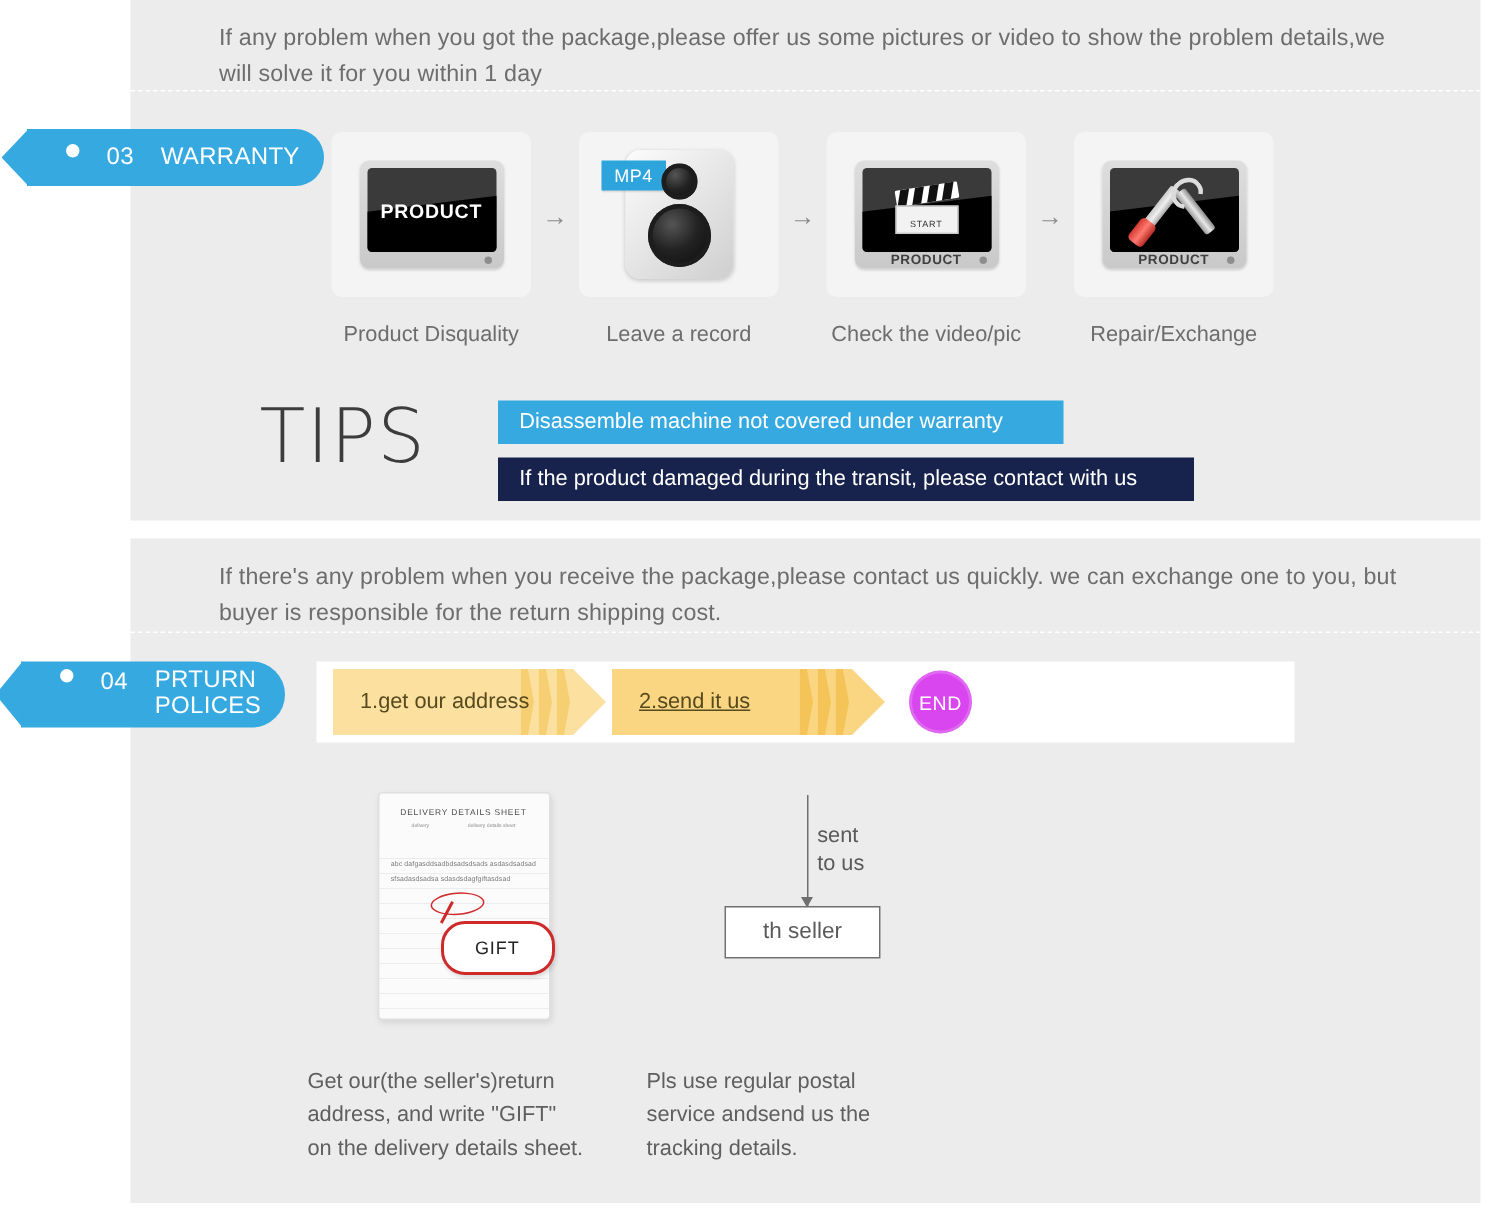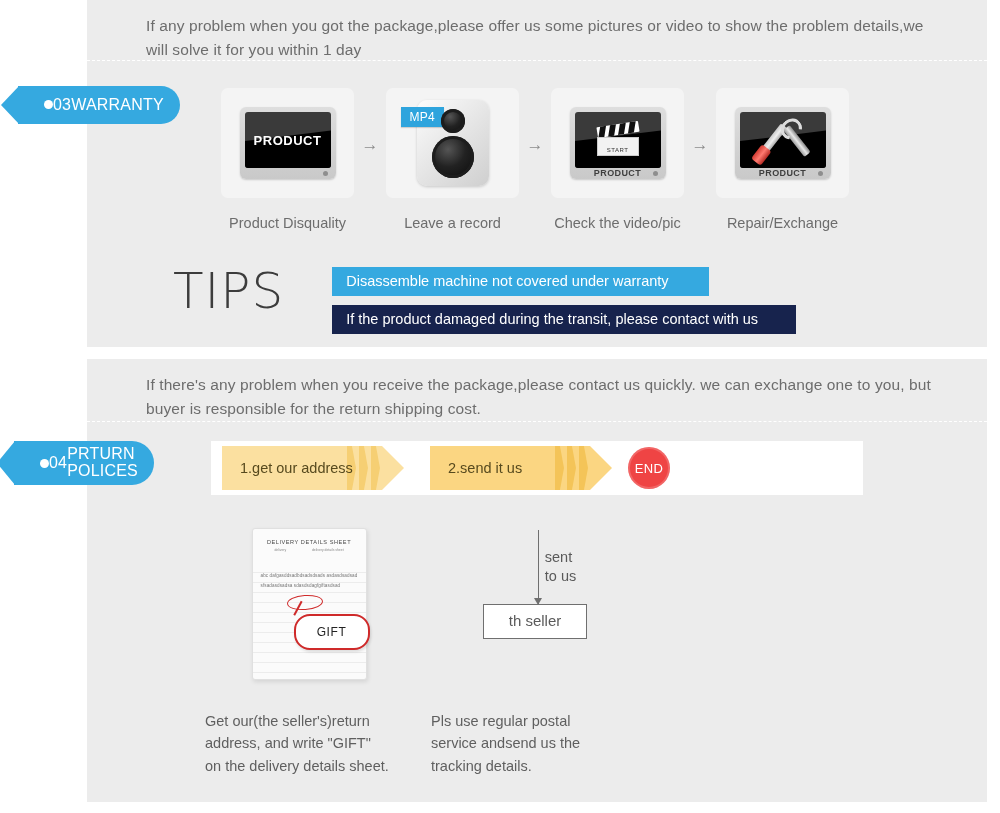--- a/index.html
+++ b/index.html
@@ -49,21 +49,21 @@
   }
   .tag::before {
     content: "";
     position: absolute;
     left: -21px;
     top: 0;
     bottom: 0;
     width: 0; height: 0;
     border-top: 0 solid transparent;
   }
-  .tag-body { display: flex; align-items: center; gap: 0; }
+  .tag-body { display: flex; gap: 18px; }
   .tag-dot {
     width: 9px; height: 9px; border-radius: 50%;
     background: #ffffff; flex: 0 0 auto;
   }
   .tag-num  { font-size: 16px; }
   .tag-text { font-size: 16px; }
   .tag-text.two-line { line-height: 1.05; }
 
   #tag-warranty { left: 18px; top: 86px; height: 38px; font-size:16px; }
   #tag-returns  { left: 14px; top: 441px; height: 44px; font-size:16px; }
@@ -269,27 +269,27 @@
     clip-path: polygon(0 0, calc(100% - 22px) 0, 100% 50%, calc(100% - 22px) 100%, 0 100%);
   }
   .chev .ch-label { position: relative; z-index: 3; }
   .chev .fins { position:absolute; right: 24px; top:0; height:100%; display:flex; align-items:center; gap:3px; z-index:2;}
   .chev .fins i {
     display:block; width: 9px; height: 44px;
     clip-path: polygon(0 0, 55% 0, 100% 50%, 55% 100%, 0 100%);
   }
   #chev-1 { width: 182px; background:#fbe0a0; }
   #chev-1 .fins i { background:#f6cf73; }
-  #chev-2 { width: 182px; background:#fbd682; margin-left: 26px; }
+  #chev-2 { width: 182px; background:#fbd682; margin-left: 4px; text-decoration: underline; }
   #chev-2 .fins i { background:#f4c458; }
   #chev-3 { width: 182px; background:#f8c23c; margin-left: 14px; }
   #chev-3 .fins i { background:#eeac1a; }
   #end-badge {
     width: 42px; height: 42px; border-radius: 50%;
-    background: #ef4444; color:#fff;
+    background: #d946ef; color:#fff;
     display:flex; align-items:center; justify-content:center;
     font-size: 13px; letter-spacing:.4px;
     margin-left: 16px;
     box-shadow: inset 0 0 0 2px rgba(255,255,255,.18);
   }
 
   
   .bottom-row {
     position: absolute; left: 196px; top: 528px; width: 680px;
     display: flex;

